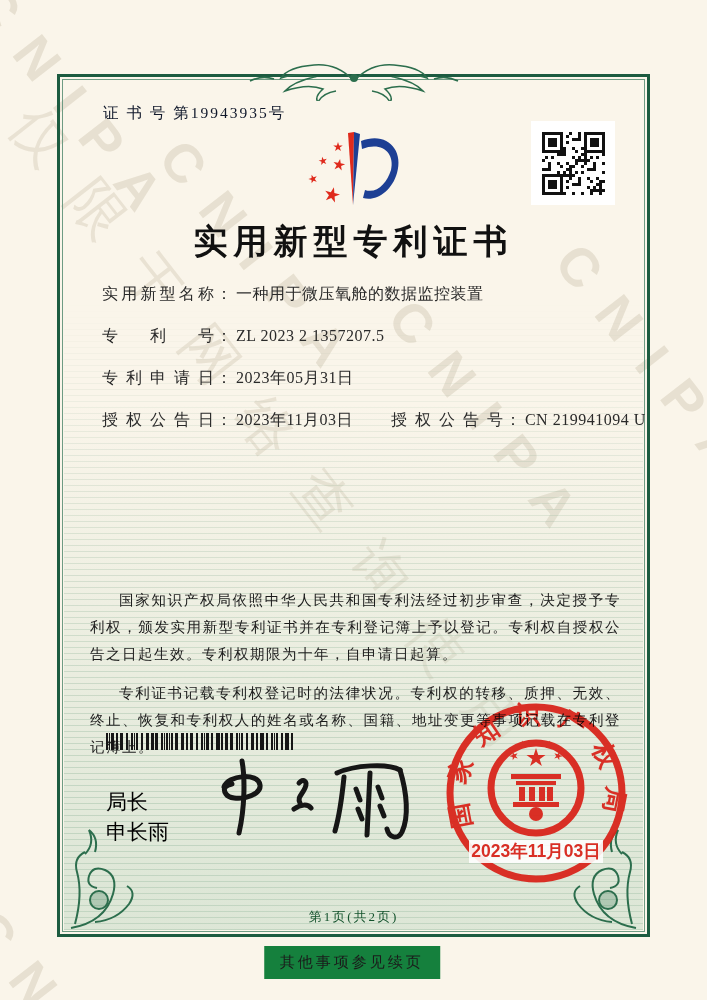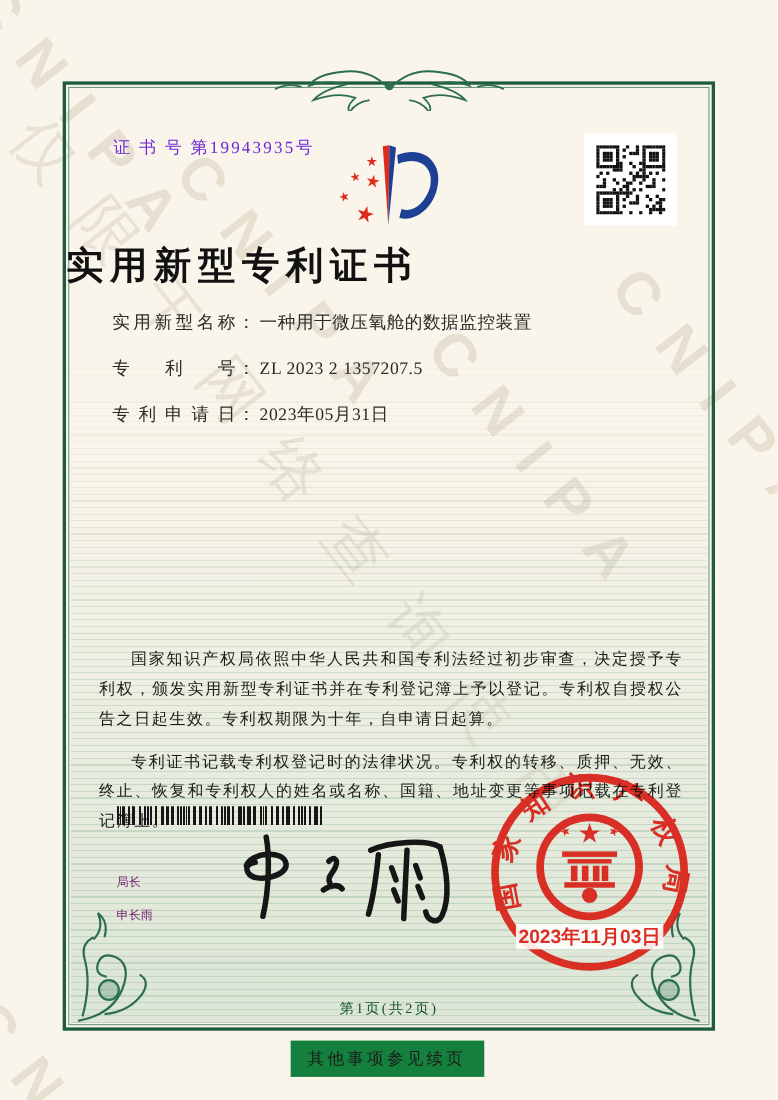--- a/index.html
+++ b/index.html
@@ -19,42 +19,42 @@
       -webkit-mask-image:linear-gradient(to bottom,transparent 0 26%,rgba(0,0,0,.4) 48%,#000 88%);
       mask-image:linear-gradient(to bottom,transparent 0 26%,rgba(0,0,0,.4) 48%,#000 88%);}
   .greenwash{position:absolute;inset:4px;z-index:0;
       background:linear-gradient(to bottom,rgba(208,226,208,0) 38%,rgba(198,219,199,0.55) 95%);}
   .ornament-top{position:absolute;left:50%;top:-22px;transform:translateX(-50%);z-index:3;}
   .corner{position:absolute;bottom:4px;z-index:3;}
   .corner.left{left:5px;}
   .corner.right{right:5px;transform:scaleX(-1);}
   
   .content{position:absolute;inset:0;z-index:4;}
-  .cert-no{position:absolute;left:43px;top:47px;font-size:15.5px;letter-spacing:2px;color:#6d28d9;}
+  .cert-no{position:absolute;left:43px;top:26px;font-size:15.5px;letter-spacing:2px;color:#0f172a;}
   .logo{position:absolute;left:224px;top:40px;}
   .qr-box{position:absolute;left:471px;top:44px;width:84px;height:84px;background:#fff;
           display:flex;align-items:center;justify-content:center;}
-  .title{position:absolute;left:0;right:0;top:142px;font-size:34px;
+  .title{position:absolute;left:0;right:0;top:142px;text-align:center;font-size:34px;
          font-weight:700;letter-spacing:6px;color:#111;}
   .fields{position:absolute;left:30px;right:24px;top:206px;margin-left:12px;}
   .frow{margin-bottom:20px;font-size:16px;line-height:22px;white-space:nowrap;color:#2a2a2a;}
   .flabel{display:inline-block;width:112px;text-align:justify;text-align-last:justify;vertical-align:top;}
   .fsep{display:inline-block;margin:0 4px 0 2px;}
   .fval{letter-spacing:0.5px;}
   .flabel.second{margin-left:38px;}
   .paras{position:absolute;left:30px;right:26px;top:498px;}
   .paras p{margin:12px 0 6px 0;font-size:14.5px;line-height:27px;letter-spacing:1.5px;
            text-indent:2em;text-align:justify;color:#1b1b1b;}
   .barcode{position:absolute;left:46px;top:656px;width:187px;height:17px;background-color:transparent;
       background-image:
         repeating-linear-gradient(90deg,#161616 0 2px,transparent 2px 5px),
         repeating-linear-gradient(90deg,#161616 0 1px,transparent 1px 7px),
         repeating-linear-gradient(90deg,transparent 0 3px,#161616 3px 4px,transparent 4px 11px);}
   .sig-block{position:absolute;left:46px;top:710px;font-family:"Liberation Sans",sans-serif;
-             font-size:11px;color:#701a75;line-height:30px;}
+             font-size:21px;color:#000000;line-height:30px;}
   .signature{position:absolute;left:142px;top:668px;}
   .seal{position:absolute;left:381px;top:621px;z-index:5;opacity:.95;mix-blend-mode:multiply;}
   .page-info{position:absolute;left:0;right:0;bottom:8px;text-align:center;font-size:13px;
              letter-spacing:2px;color:#14532d;}
   .footer-note{position:absolute;left:50%;transform:translateX(-51%);top:946px;z-index:4;
              background:#15803d;padding:7px 16px;font-size:15px;letter-spacing:3px;color:#1b1b1b;}
 </style>
 </head>
 <body>
 
@@ -325,20 +325,23 @@
       <div class="fields">
         <div class="frow">
           <span class="flabel">实用新型名称</span><span class="fsep">：</span><span class="fval">一种用于微压氧舱的数据监控装置</span>
         </div>
         <div class="frow">
           <span class="flabel">专利号</span><span class="fsep">：</span><span class="fval">ZL 2023 2 1357207.5</span>
         </div>
         <div class="frow">
           <span class="flabel">专利申请日</span><span class="fsep">：</span><span class="fval">2023年05月31日</span>
         </div>
+        <div class="frow">
+          <span class="flabel">授权公告日</span><span class="fsep">：</span><span class="fval">2023年11月03日</span><span class="flabel second">授权公告号</span><span class="fsep">：</span><span class="fval">CN 219941094 U</span>
+        </div>
       </div>
 
       <div class="paras">
         <p>国家知识产权局依照中华人民共和国专利法经过初步审查，决定授予专利权，颁发实用新型专利证书并在专利登记簿上予以登记。专利权自授权公告之日起生效。专利权期限为十年，自申请日起算。</p>
         <p>专利证书记载专利权登记时的法律状况。专利权的转移、质押、无效、终止、恢复和专利权人的姓名或名称、国籍、地址变更等事项记载在专利登记簿上。</p>
       </div>
 
       <div class="barcode"></div>
 
       <div class="sig-block">

